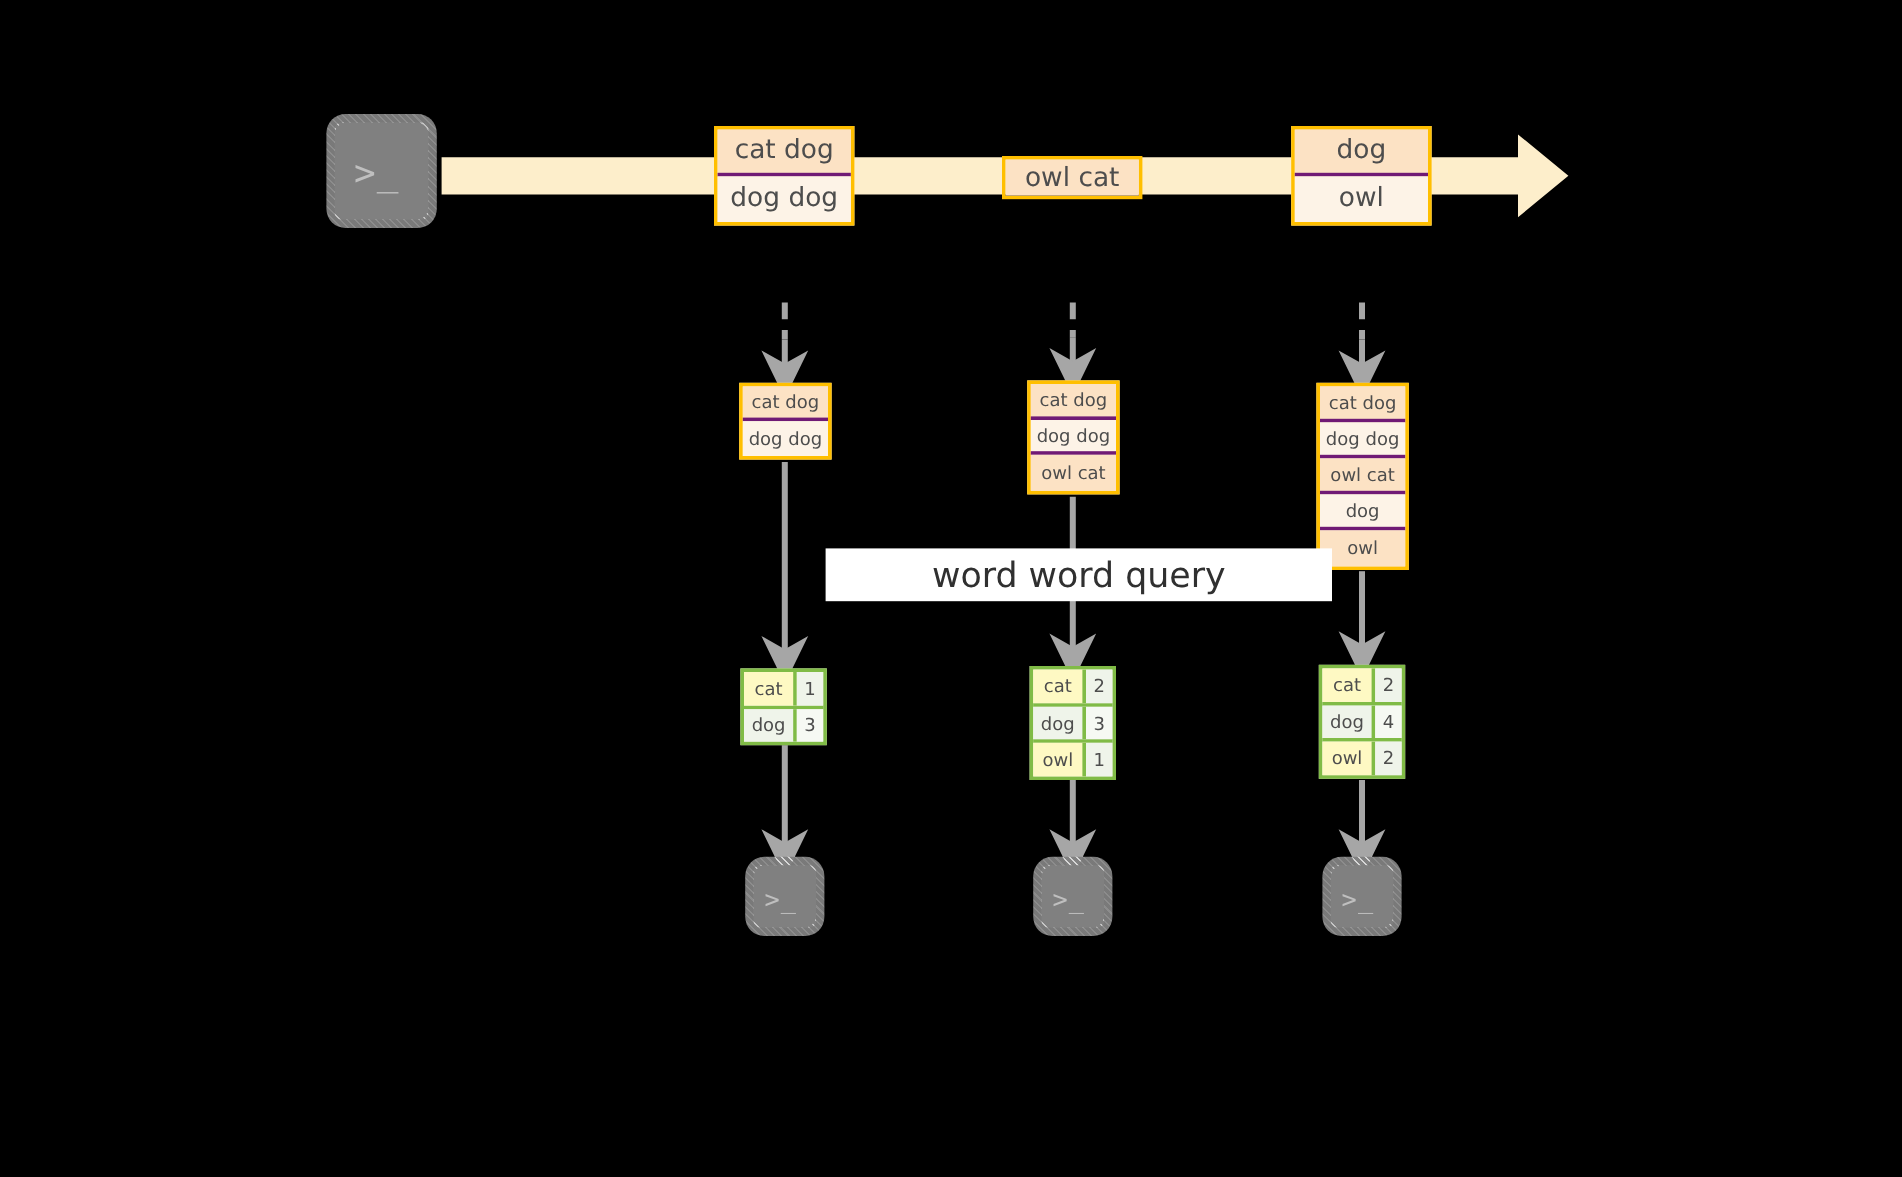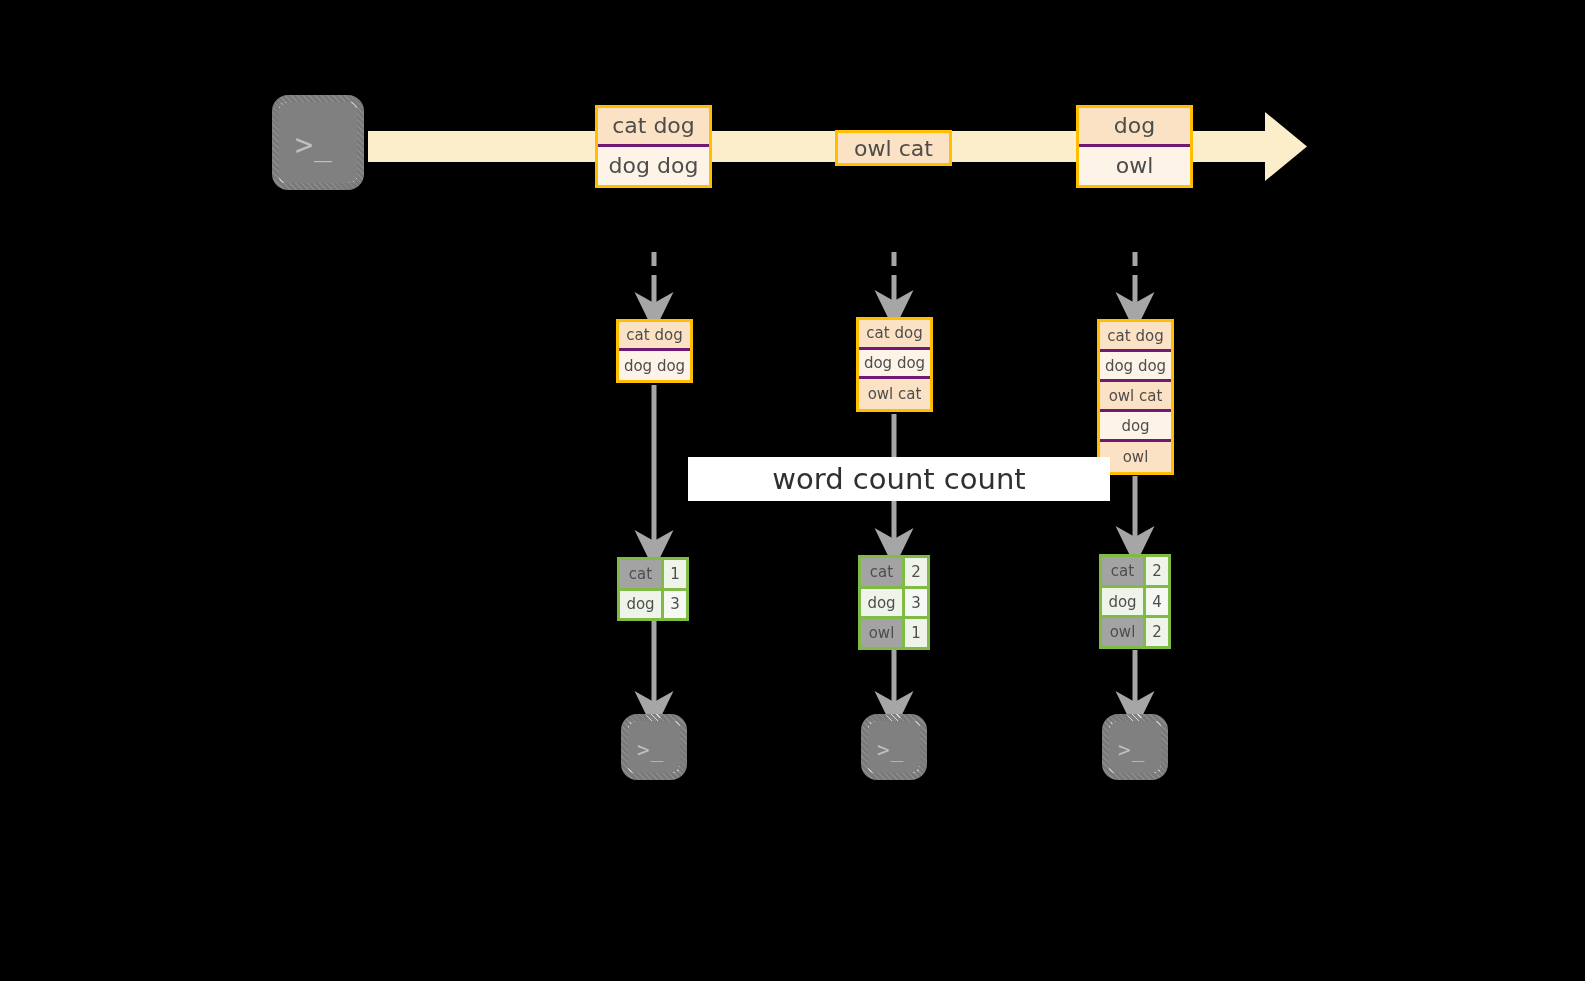--- a/index.html
+++ b/index.html
@@ -97,21 +97,21 @@
   .res-row:last-child { border-bottom: none; }
   .res-key, .res-val {
     box-sizing: border-box;
     display: flex;
     align-items: center;
     justify-content: center;
     color: #4d4d4d;
     white-space: nowrap;
   }
   .res-key {
-    background: #a3a3a3;
+    background: #fef9c3;
     border-right: 3px solid #80bb46;
   }
   .res-val { background: #eff4ea; }
   .res-row.altrow .res-key { background: #eff4ea; }
   .res-row.altrow .res-val { background: #f6f9f3; }
 
   
   .label-band {
     position: absolute;
     background: #ffffff;
@@ -191,21 +191,21 @@
 
 <div class="rec-box" style="left:1097px; top:319px; width:77px; height:156px;">
   <div class="rec-cell" style="height:20%; font-size:15px;">cat dog</div>
   <div class="rec-cell alt" style="height:20%; font-size:15px;">dog dog</div>
   <div class="rec-cell" style="height:20%; font-size:15px;">owl cat</div>
   <div class="rec-cell alt" style="height:20%; font-size:15px;">dog</div>
   <div class="rec-cell" style="height:20%; font-size:15px;">owl</div>
 </div>
 
 <div class="label-band" style="left:688px; top:457px; width:422px; height:44px;">
-  <span style="font-size:29px;">word count count</span>
+  <span style="font-size:29px;">word word query</span>
 </div>
 
 <div class="res-box" style="left:617px; top:557px; width:72px; height:64px;">
   <div class="res-row">
     <div class="res-key" style="width:44px; font-size:15px;">cat</div>
     <div class="res-val" style="flex:1; font-size:15px;">1</div>
   </div>
   <div class="res-row altrow">
     <div class="res-key" style="width:44px; font-size:15px;">dog</div>
     <div class="res-val" style="flex:1; font-size:15px;">3</div>

